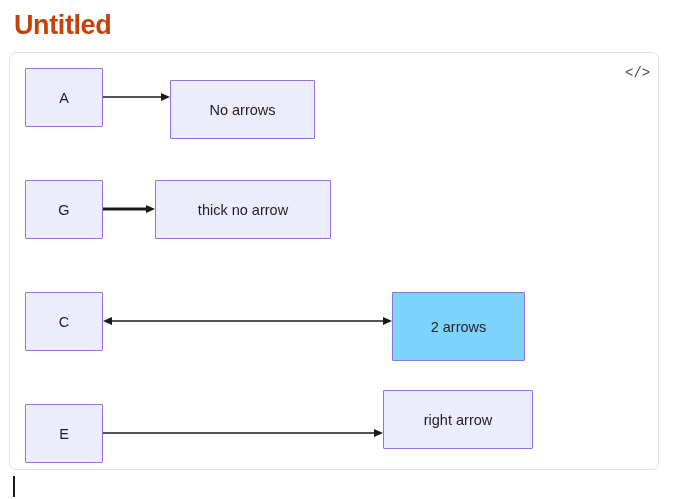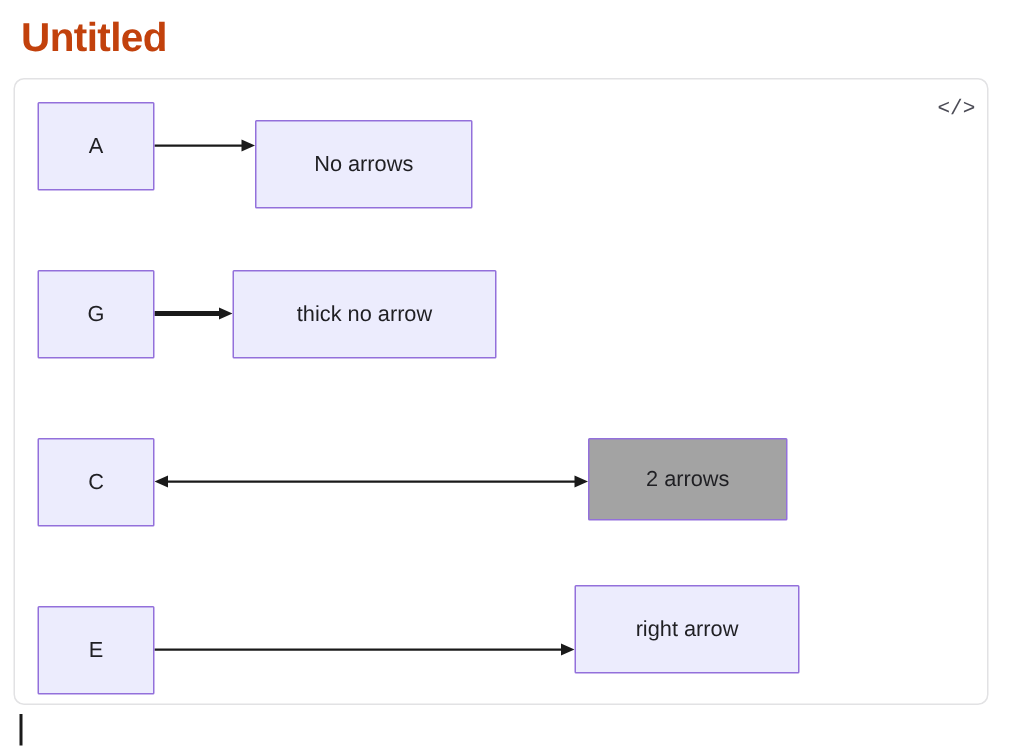--- a/index.html
+++ b/index.html
@@ -133,21 +133,21 @@
         </div>
         <div class="node" style="left: 15px; top: 127px; width: 78px; height: 59px; background: rgb(236, 236, 253); border-color: rgb(147, 112, 219); color: rgb(31, 31, 35);">
           <span>G</span>
         </div>
         <div class="node" style="left: 145px; top: 127px; width: 176px; height: 59px; background: rgb(236, 236, 253); border-color: rgb(147, 112, 219); color: rgb(31, 31, 35);">
           <span>thick no arrow</span>
         </div>
         <div class="node" style="left: 15px; top: 239px; width: 78px; height: 59px; background: rgb(236, 236, 253); border-color: rgb(147, 112, 219); color: rgb(31, 31, 35);">
           <span>C</span>
         </div>
-        <div class="node" style="left: 382px; top: 239px; width: 133px; height: 55px; background: #a3a3a3; border-color: rgb(147, 112, 219); color: rgb(31, 31, 35);">
+        <div class="node" style="left: 382px; top: 239px; width: 133px; height: 69px; background: #7dd3fc; border-color: rgb(147, 112, 219); color: rgb(31, 31, 35);">
           <span>2 arrows</span>
         </div>
         <div class="node" style="left: 15px; top: 351px; width: 78px; height: 59px; background: rgb(236, 236, 253); border-color: rgb(147, 112, 219); color: rgb(31, 31, 35);">
           <span>E</span>
         </div>
         <div class="node" style="left: 373px; top: 337px; width: 150px; height: 59px; background: rgb(236, 236, 253); border-color: rgb(147, 112, 219); color: rgb(31, 31, 35);">
           <span>right arrow</span>
         </div>
       </div>
   </div>

